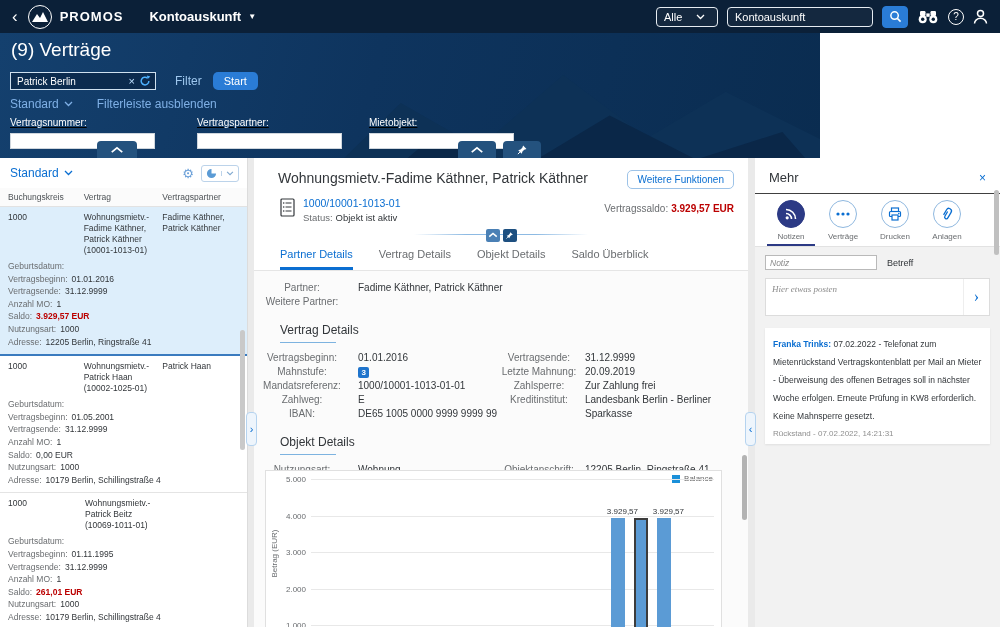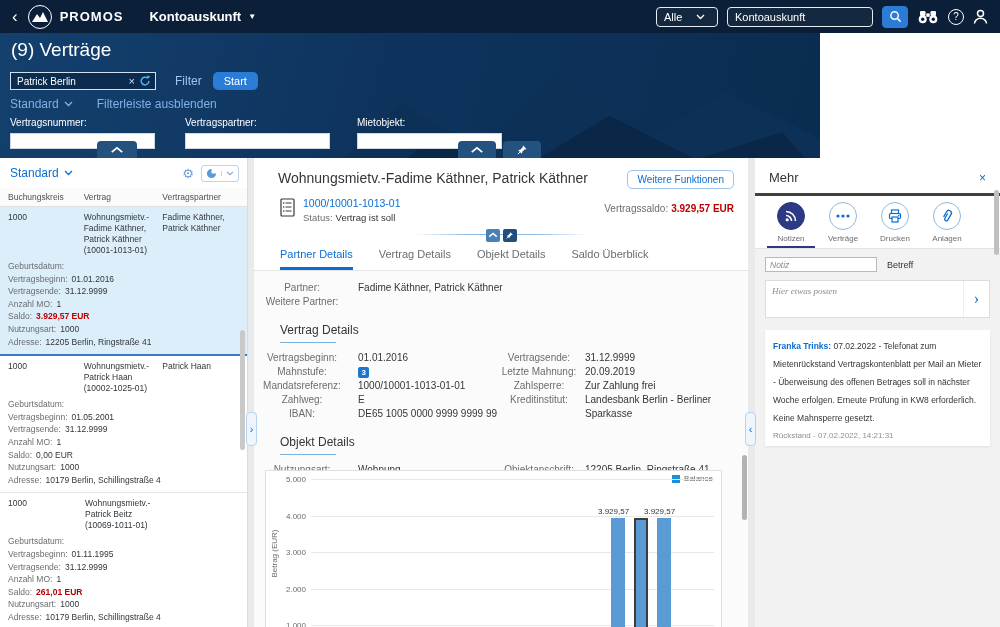--- a/index.html
+++ b/index.html
@@ -40,21 +40,21 @@
                    display:flex; align-items:center; padding:0 4px 0 6px; }
   .qs-input { flex:1; background:transparent; border:none; outline:none; color:#fff; font-size:10px; min-width:0; }
   .qs-clear { color:#bfe0ff; font-size:11px; margin:0 4px; cursor:pointer; }
   .filter-label { color:#9ec7ee; font-size:12px; margin:0 11px 0 19px; }
   .start-btn { background:#2a7cd6; color:#fff; font-size:11px; border:none; border-radius:5px;
                padding:3px 11px; cursor:pointer; }
   .variant-row { position:absolute; left:10px; top:64px; display:flex; align-items:center; gap:24px;
                  color:#7fb0e6; font-size:12px; }
   .variant-item { display:flex; align-items:center; gap:5px; cursor:pointer; }
   .fields-row { position:absolute; left:10px; top:84px; display:flex; gap:13px; }
-  .f-field { width:146px; }
+  .f-field { width:146px;text-decoration:underline; }
   .f-label { color:#fff; font-size:10px; margin-bottom:2px; }
   .f-input { width:145px; height:16px; border:1px solid #cfd6dd; background:#fff; font-size:10px; padding:0 4px; outline:none; }
   .collapse-tab { position:absolute; top:141px; height:17px; width:40px; background:#24527e;
                   border-radius:4px 4px 0 0; display:flex; align-items:center; justify-content:center;
                   cursor:pointer; z-index:25; }
 
   
   #content { position:absolute; left:0; top:158px; width:1000px; height:469px; background:#eaeaea; }
   #sidebar { position:absolute; left:0; top:0; width:248px; height:469px; background:#fff; overflow:hidden;
              border-right:1px solid #dcdcdc; }
@@ -122,25 +122,25 @@
   .ct-btn.active { background:#1d4f80; border-color:#1d4f80; }
   .ct-btn:first-child { border-radius:3px 0 0 3px; } .ct-btn:last-child { border-radius:0 3px 3px 0; }
   #chart-card { position:absolute; left:11px; top:312px; width:457px; height:170px; background:#fff; border:1px solid #e0e0e0; }
   .grid-line { position:absolute; left:45px; right:7px; height:1px; background:#e8e8e8; }
   .ytick { position:absolute; width:36px; text-align:right; font-size:8px; color:#6a6d70; }
   .ylabel { position:absolute; left:-22px; top:78px; font-size:8px; color:#6a6d70; transform:rotate(-90deg); width:60px; text-align:center; }
   .legend { position:absolute; right:8px; top:3px; display:flex; align-items:center; gap:4px; font-size:8px; color:#666; }
   .legend-sq { width:8px; height:8px; background:#1b90d9; }
   .chart-bar { position:absolute; width:14px; bottom:0; background:#5b9bd5; }
   .chart-bar.sel { border:2px solid #3c3c3c; }
-  .bar-label { position:absolute; width:40px; text-align:left; top:36px; font-size:8px; color:#32363a; }
+  .bar-label { position:absolute; width:40px; text-align:right; top:36px; font-size:8px; color:#32363a; }
   .m-scroll { position:absolute; right:1px; top:297px; width:5px; height:65px; background:#b3b3b3; border-radius:3px; }
 
   
-  .mo-head { background:#fff; padding:12px 14px 8px 14px; display:flex; align-items:center; border-bottom:3px solid #404040; }
+  .mo-head { background:#fff; padding:12px 14px 8px 14px; display:flex; align-items:center; border-bottom:1px solid #404040; }
   .mo-title { font-size:13px; color:#32363a; }
   .mo-close { margin-left:auto; color:#0a6ed1; font-size:12px; cursor:pointer; }
   .mo-tools { background:#fff; display:flex; padding:6px 10px 0 10px; border-bottom:1px solid #e2e2e2; }
   .tool { width:52px; display:flex; flex-direction:column; align-items:center; padding-bottom:5px; position:relative; cursor:pointer; }
   .tool .circ { width:28px; height:28px; border-radius:50%; border:1px solid #8fb8df; background:#fff;
                 display:flex; align-items:center; justify-content:center; color:#0a6ed1; }
   .tool.active .circ { background:#2c3a85; border-color:#2c3a85; color:#fff; }
   .tool .tlabel { font-size:8px; color:#6a6d70; margin-top:4px; }
   .tool.active::after { content:""; position:absolute; left:2px; right:2px; bottom:0; height:2px; background:#2c3a85; }
   .mo-body { padding:8px 10px; }
@@ -230,21 +230,21 @@
           <polyline points="1,1 4.5,4.5 8,1" fill="none" stroke="#7fb0e6" stroke-width="1.3"></polyline>
         </svg>
     </span>
     <span class="variant-item">Filterleiste ausblenden</span>
   </div>
   <div class="fields-row">
     <div class="f-field">
       <div class="f-label">Vertragsnummer:</div>
       <input class="f-input" value="" style="">
     </div>
-    <div class="f-field" style="margin-left:16px;">
+    <div class="f-field" style="margin-left:28px;">
       <div class="f-label">Vertragspartner:</div>
       <input class="f-input" value="" style="">
     </div>
     <div class="f-field" style="margin-left:13px;">
       <div class="f-label">Mietobjekt:</div>
       <input class="f-input" value="" style="">
     </div>
   </div>
 </div>
 
@@ -361,21 +361,21 @@
             <line x1="5.5" y1="5" x2="11.5" y2="5" stroke="#32363a"></line>
             <line x1="5.5" y1="9" x2="11.5" y2="9" stroke="#32363a"></line>
             <line x1="5.5" y1="13" x2="11.5" y2="13" stroke="#32363a"></line>
             <circle cx="3.7" cy="5" r="0.8" fill="#32363a"></circle>
             <circle cx="3.7" cy="9" r="0.8" fill="#32363a"></circle>
             <circle cx="3.7" cy="13" r="0.8" fill="#32363a"></circle>
           </svg>
       </span>
       <span>
         <div class="m-id">1000/10001-1013-01</div>
-        <div class="m-status"><span class="lb">Status:</span><span class="vl">Vertrag ist soll</span></div>
+        <div class="m-status"><span class="lb">Status:</span><span class="vl">Objekt ist aktiv</span></div>
       </span>
       <span class="m-saldo"><span class="lb">Vertragssaldo:</span><span class="vl">3.929,57 EUR</span></span>
     </div>
     <div class="m-minibar">
       <div class="line"></div>
       <span class="mini-sq mini-up">
         <svg width="10" height="6" viewBox="0 0 16 9">
             <polyline points="2,7 8,2 14,7" fill="none" stroke="#fff" stroke-width="2.4"></polyline>
           </svg>
       </span>

